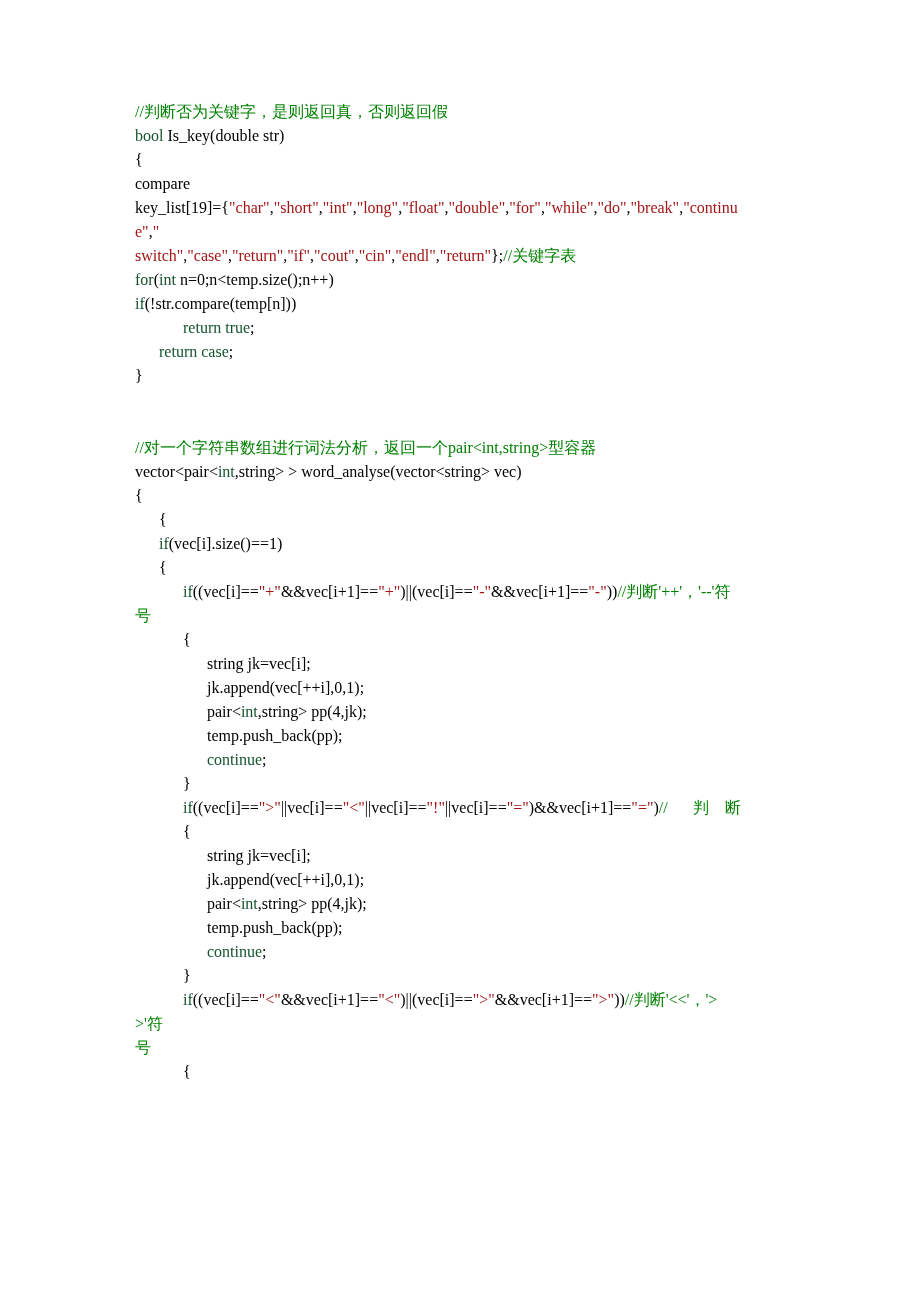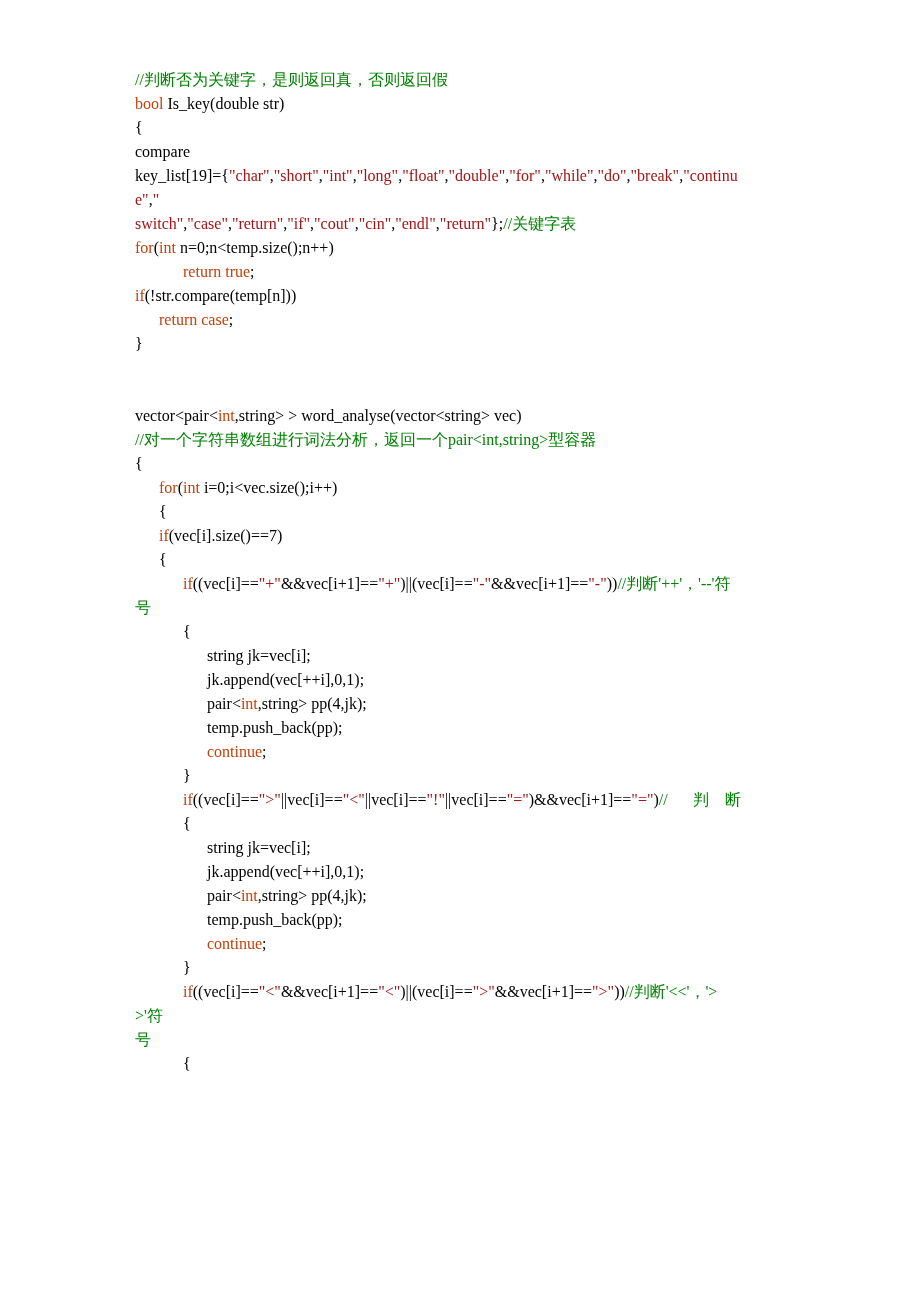--- a/index.html
+++ b/index.html
@@ -6,59 +6,58 @@
     margin: 0;
     background: #ffffff;
     font-family: "Times New Roman", "SimSun", serif;
     font-size: 16px;
     line-height: 1.5;
     color: #000000;
   }
   .page {
     width: 876px;
     min-height: 1302px;
-    padding: 68px 135px 0 135px;
+    padding: 100px 135px 0 135px;
     box-sizing: border-box;
   }
   .line {
     white-space: pre-wrap;
     word-break: break-all;
   }
   .justify {
     display: flex;
     justify-content: space-between;
   }
   .green { color: #008000; }
-  .blue { color: #c2410c; }
+  .blue { color: #14532d; }
   .red { color: #a31515; }
   .black { color: #000000; }
 </style>
 </head>
 <body>
 
 <div class="page" id="content">
     <div class="line"><span class="green">//判断否为关键字，是则返回真，否则返回假</span></div>
     <div class="line"><span class="blue">bool</span><span class="black"> Is_key(double str)</span></div>
     <div class="line"><span class="black">{</span></div>
     <div class="line"><span class="black">compare</span></div>
     <div class="line"><span class="black">key_list[19]={</span><span class="red">"char"</span><span class="black">,</span><span class="red">"short"</span><span class="black">,</span><span class="red">"int"</span><span class="black">,</span><span class="red">"long"</span><span class="black">,</span><span class="red">"float"</span><span class="black">,</span><span class="red">"double"</span><span class="black">,</span><span class="red">"for"</span><span class="black">,</span><span class="red">"while"</span><span class="black">,</span><span class="red">"do"</span><span class="black">,</span><span class="red">"break"</span><span class="black">,</span><span class="red">"continue"</span><span class="black">,</span><span class="red">"</span></div>
     <div class="line"><span class="red">switch"</span><span class="black">,</span><span class="red">"case"</span><span class="black">,</span><span class="red">"return"</span><span class="black">,</span><span class="red">"if"</span><span class="black">,</span><span class="red">"cout"</span><span class="black">,</span><span class="red">"cin"</span><span class="black">,</span><span class="red">"endl"</span><span class="black">,</span><span class="red">"return"</span><span class="black">};</span><span class="green">//关键字表</span></div>
     <div class="line"><span class="blue">for</span><span class="black">(</span><span class="blue">int</span><span class="black"> n=0;n&lt;temp.size();n++)</span></div>
+    <div class="line"><span class="blue">if</span><span class="black">(!str.compare(temp[n]))</span></div>
     <div class="line"><span class="black">            </span><span class="blue">return</span><span class="black"> </span><span class="blue">true</span><span class="black">;</span></div>
-    <div class="line"><span class="blue">if</span><span class="black">(!str.compare(temp[n]))</span></div>
     <div class="line"><span class="black">      </span><span class="blue">return</span><span class="black"> </span><span class="blue">case</span><span class="black">;</span></div>
     <div class="line"><span class="black">}</span></div>
     <div class="line"><span class="black"> </span></div>
     <div class="line"><span class="black"> </span></div>
+    <div class="line"><span class="green">//对一个字符串数组进行词法分析，返回一个pair&lt;int,string&gt;型容器</span></div>
     <div class="line"><span class="black">vector&lt;pair&lt;</span><span class="blue">int</span><span class="black">,string&gt; &gt; word_analyse(vector&lt;string&gt; vec)</span></div>
-    <div class="line"><span class="green">//对一个字符串数组进行词法分析，返回一个pair&lt;int,string&gt;型容器</span></div>
     <div class="line"><span class="black">{</span></div>
-    <div class="line"><span class="black">      </span><span class="blue">for</span><span class="black">(</span><span class="blue">int</span><span class="black"> i=0;i&lt;vec.size();i++)</span></div>
     <div class="line"><span class="black">      {</span></div>
-    <div class="line"><span class="black">      </span><span class="blue">if</span><span class="black">(vec[i].size()==7)</span></div>
+    <div class="line"><span class="black">      </span><span class="blue">if</span><span class="black">(vec[i].size()==1)</span></div>
     <div class="line"><span class="black">      {</span></div>
     <div class="line"><span class="black">            </span><span class="blue">if</span><span class="black">((vec[i]==</span><span class="red">"+"</span><span class="black">&amp;&amp;vec[i+1]==</span><span class="red">"+"</span><span class="black">)||(vec[i]==</span><span class="red">"-"</span><span class="black">&amp;&amp;vec[i+1]==</span><span class="red">"-"</span><span class="black">))</span><span class="green">//判断'++'，'--'符</span></div>
     <div class="line"><span class="green">号</span></div>
     <div class="line"><span class="black">            {</span></div>
     <div class="line"><span class="black">                  string jk=vec[i];</span></div>
     <div class="line"><span class="black">                  jk.append(vec[++i],0,1);</span></div>
     <div class="line"><span class="black">                  pair&lt;</span><span class="blue">int</span><span class="black">,string&gt; pp(4,jk);</span></div>
     <div class="line"><span class="black">                  temp.push_back(pp);</span></div>
     <div class="line"><span class="black">                  </span><span class="blue">continue</span><span class="black">;</span></div>
     <div class="line"><span class="black">            }</span></div>

